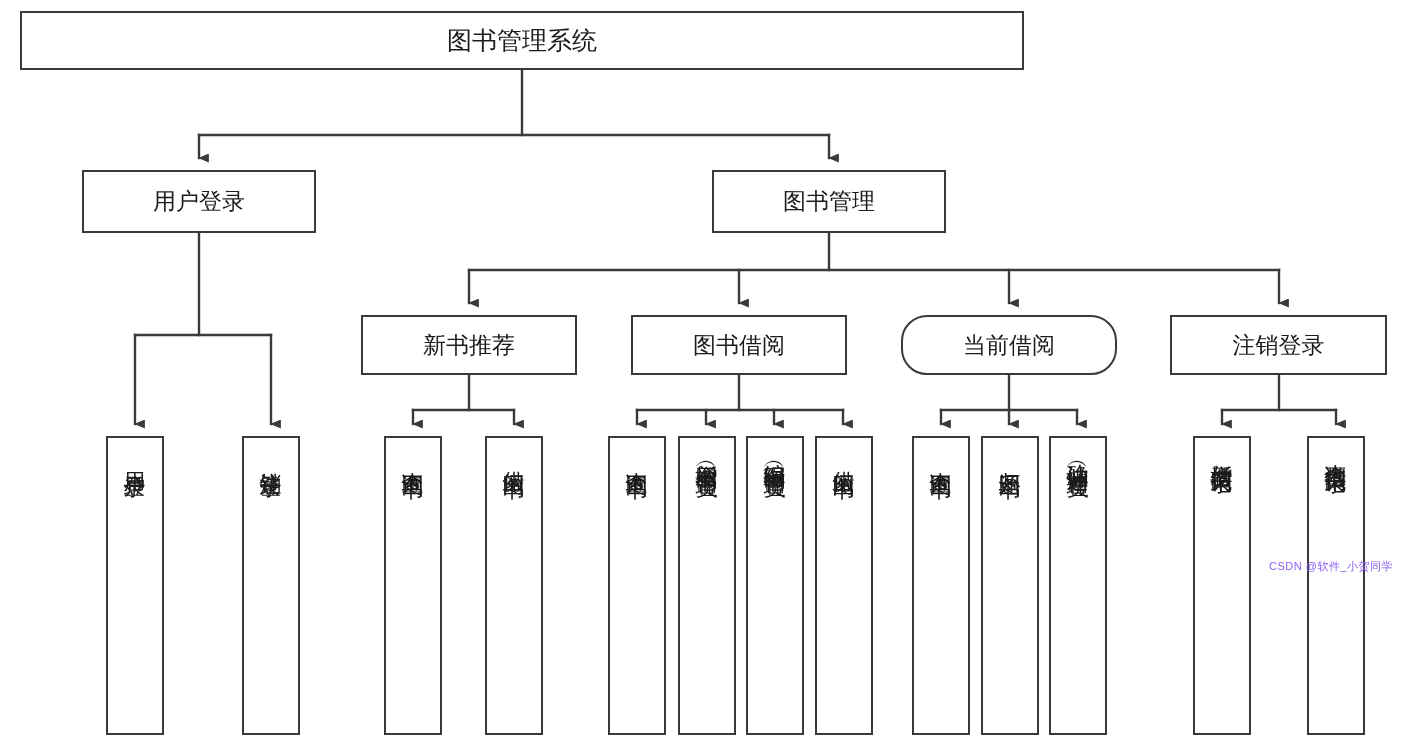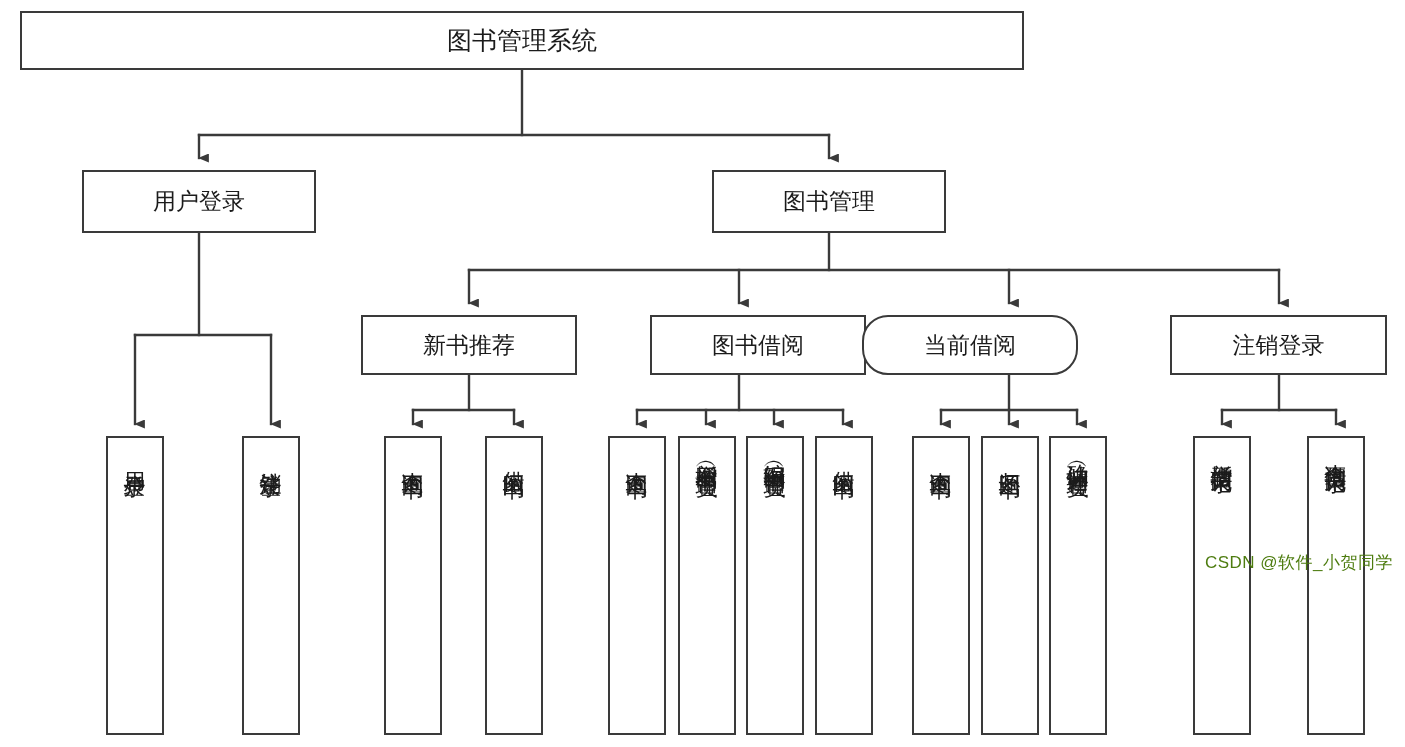--- a/index.html
+++ b/index.html
@@ -53,22 +53,22 @@
     white-space:normal;
     margin-top:16px;
     max-height:268px;
   }
   .leaf.tall .lbl{margin-top:8px;}
 
   
   #watermark{
     position:absolute;
     right:12px;bottom:8px;
-    font-size:17px;
-    color:#4d7c0f;
+    font-size:11px;
+    color:#8b5cf6;
     letter-spacing:.5px;
     z-index:5;
     white-space:nowrap;
     pointer-events:none;
   }
 </style>
 </head>
 <body>
 
 <div id="stage">
@@ -133,25 +133,25 @@
   </div>
 
   <div class="node lvl3" style="left:361px;top:315px;width:216px;height:60px;">
     <span class="lbl">新书推荐</span>
   </div>
 
   <div class="node lvl2" style="left:712px;top:170px;width:234px;height:63px;">
     <span class="lbl">图书管理</span>
   </div>
 
-  <div class="node lvl3" style="left:650px;top:315px;width:216px;height:60px;">
+  <div class="node lvl3" style="left:631px;top:315px;width:216px;height:60px;">
     <span class="lbl">图书借阅</span>
   </div>
 
-  <div class="node lvl3" style="left:862px;top:315px;width:216px;height:60px;border-radius:26px;">
+  <div class="node lvl3" style="left:901px;top:315px;width:216px;height:60px;border-radius:26px;">
     <span class="lbl">当前借阅</span>
   </div>
 
   <div class="node lvl3" style="left:1170px;top:315px;width:217px;height:60px;">
     <span class="lbl">注销登录</span>
   </div>
 
   <div class="node leaf" style="left:106px;top:436px;width:58px;height:299px;">
     <span class="lbl">用户登录</span>
   </div>

